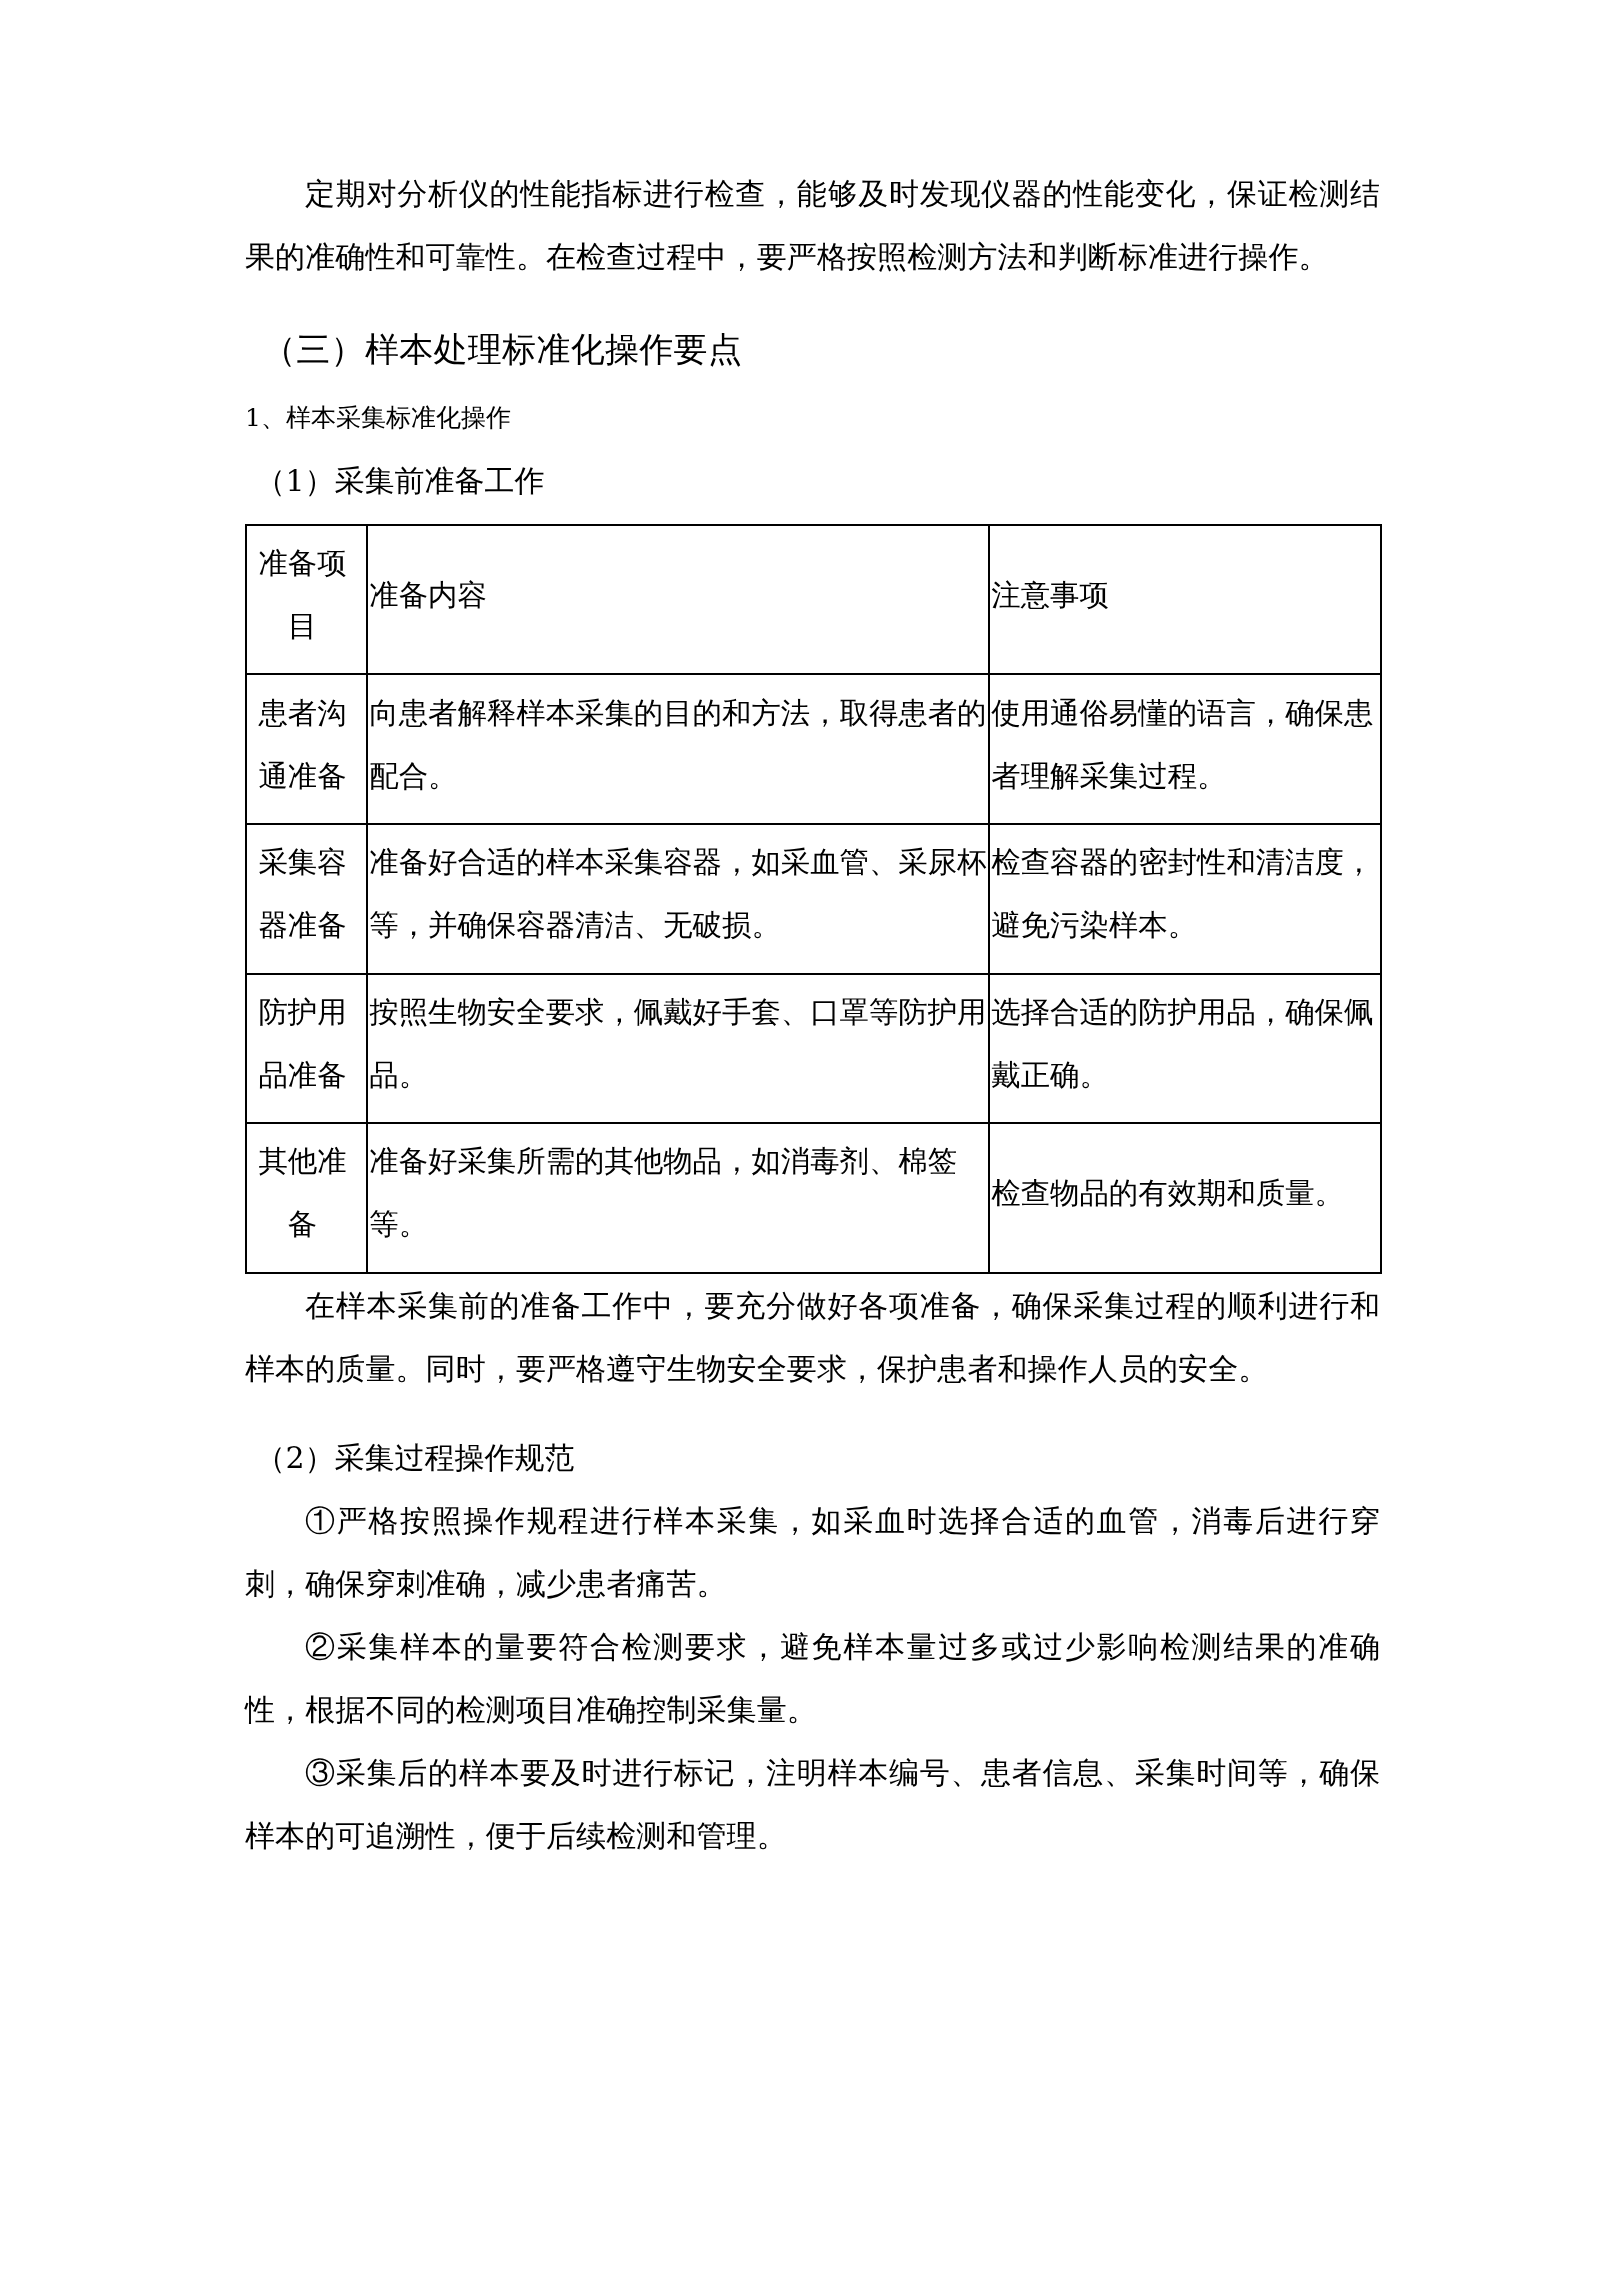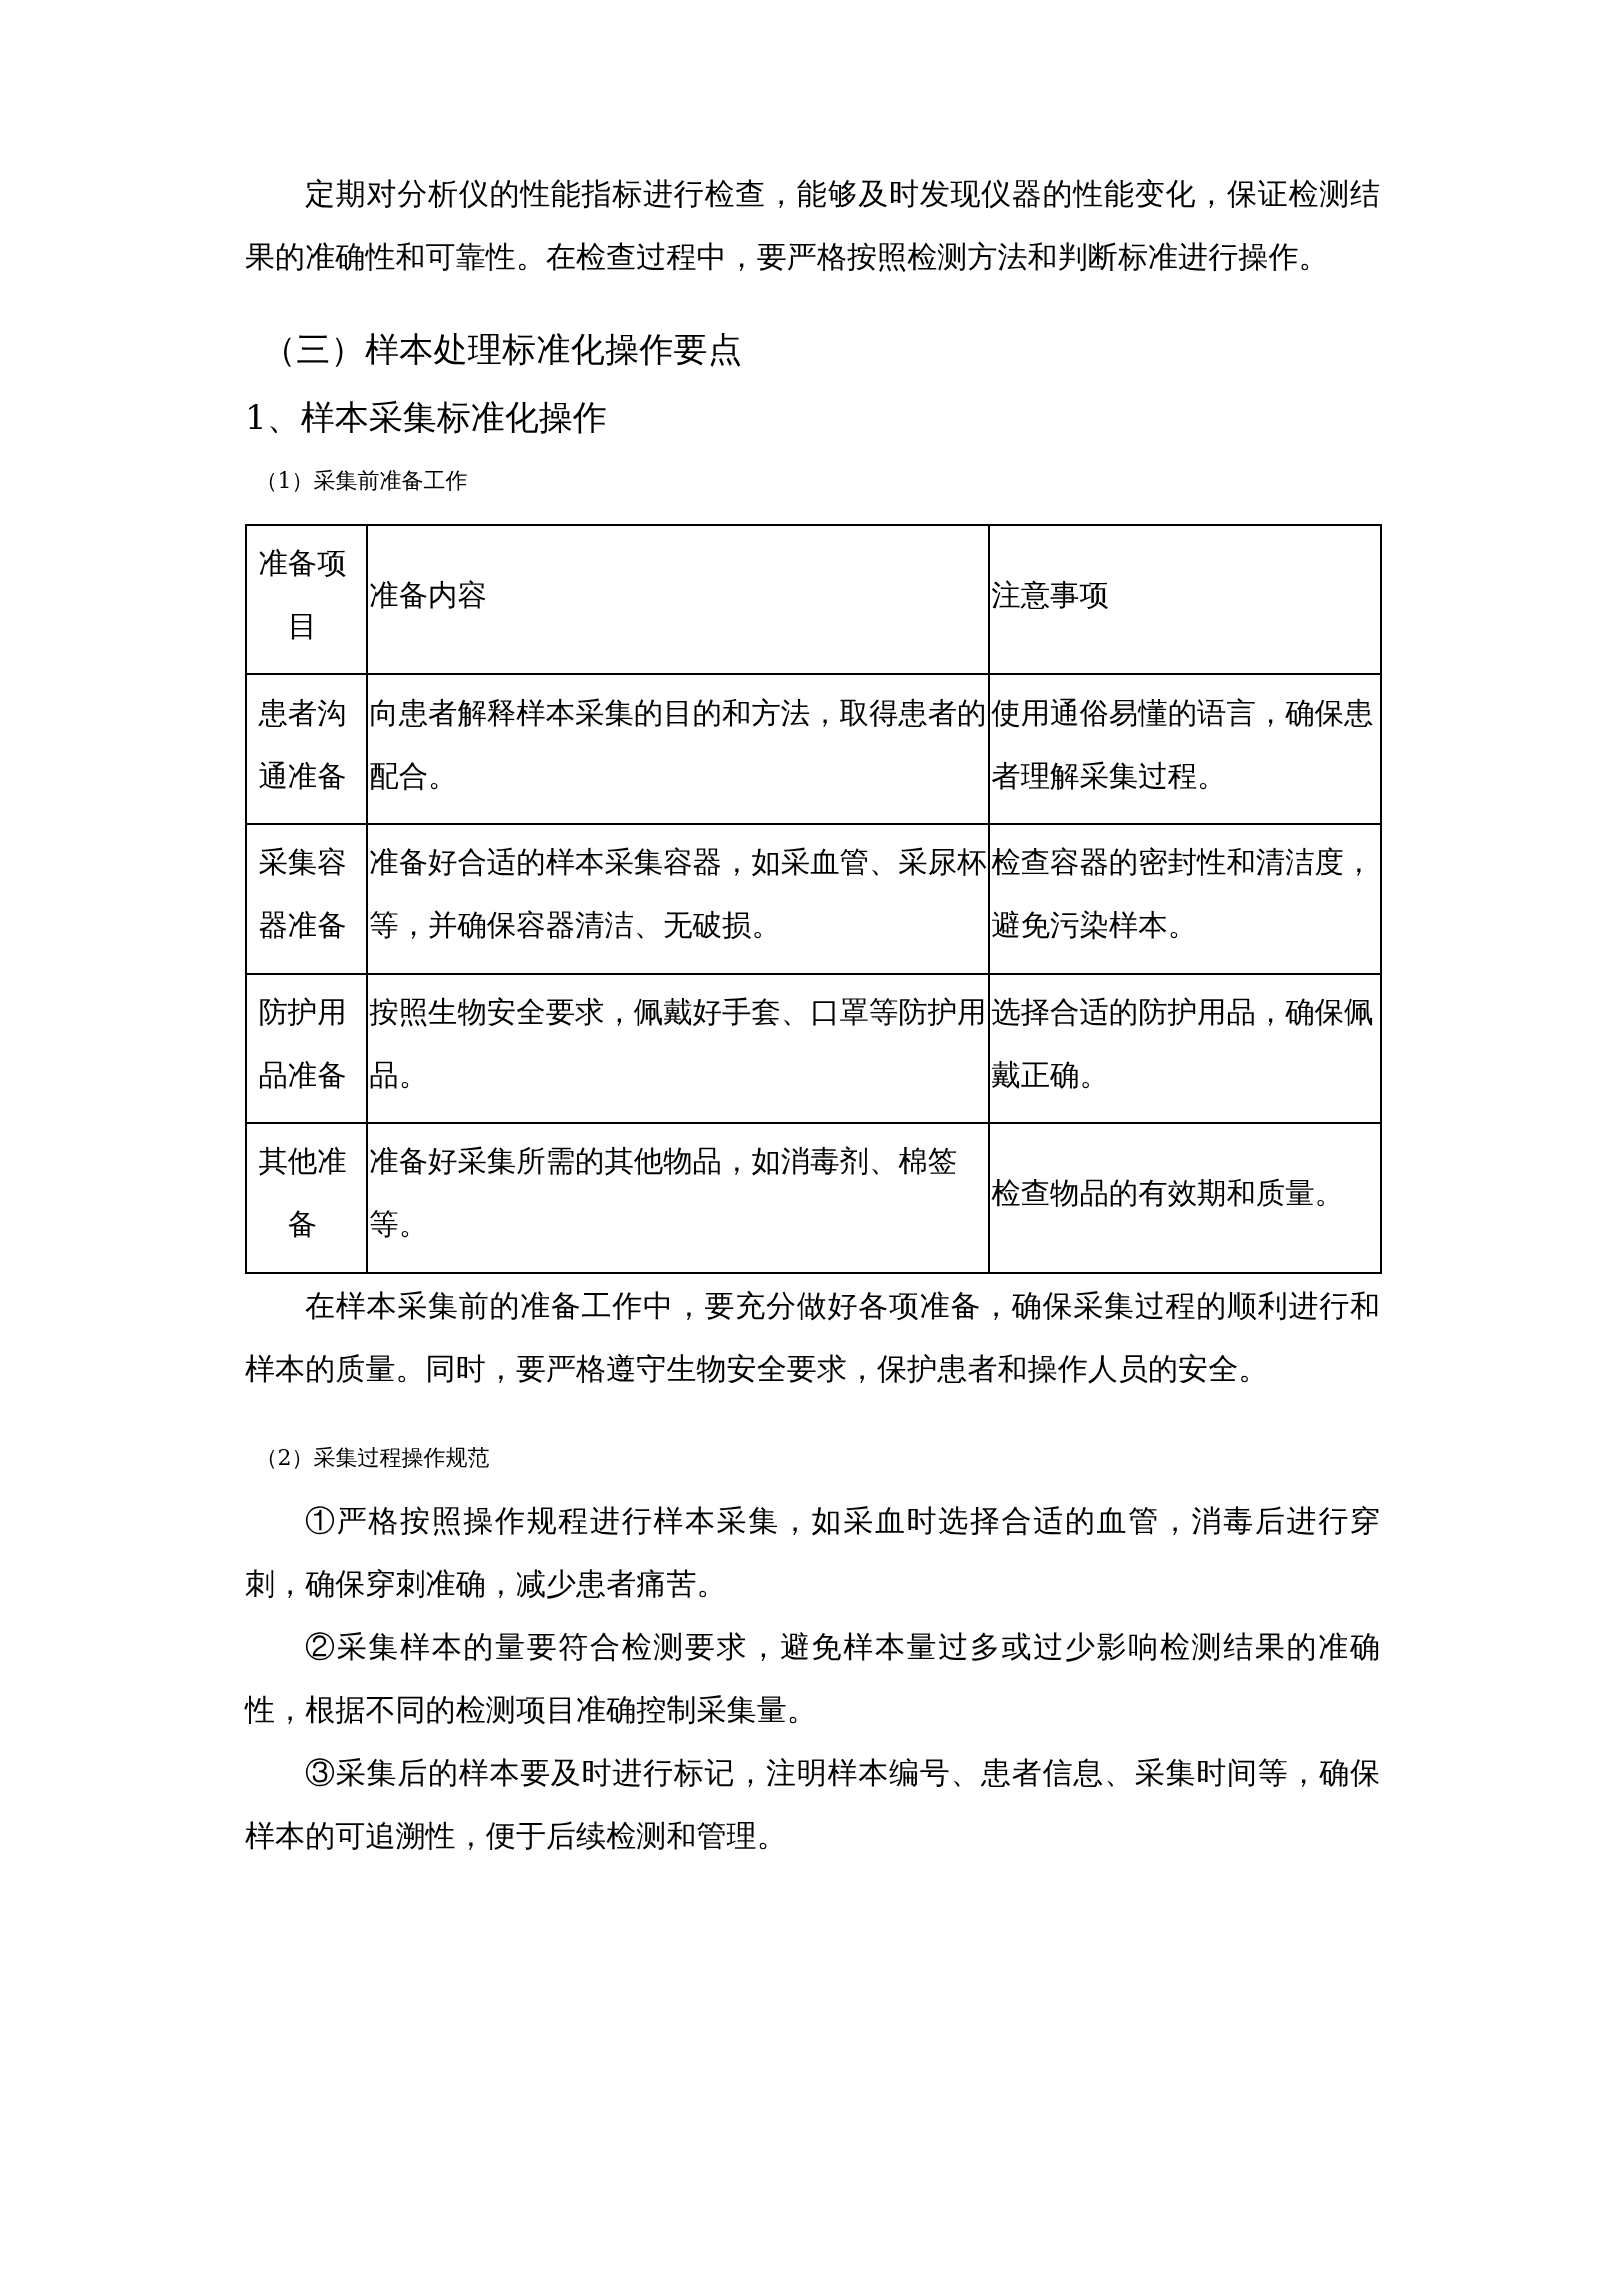--- a/index.html
+++ b/index.html
@@ -45,28 +45,28 @@
 
   .heading-l2 {
     font-size: 34px;
     line-height: 68px;
     margin: 15.7px 0 0 0;
     text-indent: 17px;
     letter-spacing: 0.3px;
   }
 
   .heading-l3 {
-    font-size: 34px;
+    font-size: 25px;
     line-height: 63px;
     margin: 2.6px 0 0 0;
     text-indent: 0;
   }
 
   .heading-l4 {
-    font-size: 22px;
+    font-size: 30px;
     line-height: 63px;
     margin: 0;
     text-indent: 10.5px;
   }
 
   .spacer-sm { height: 11.8px; }
   .spacer-md { height: 26px; }
 
   
   table.prep-table {

